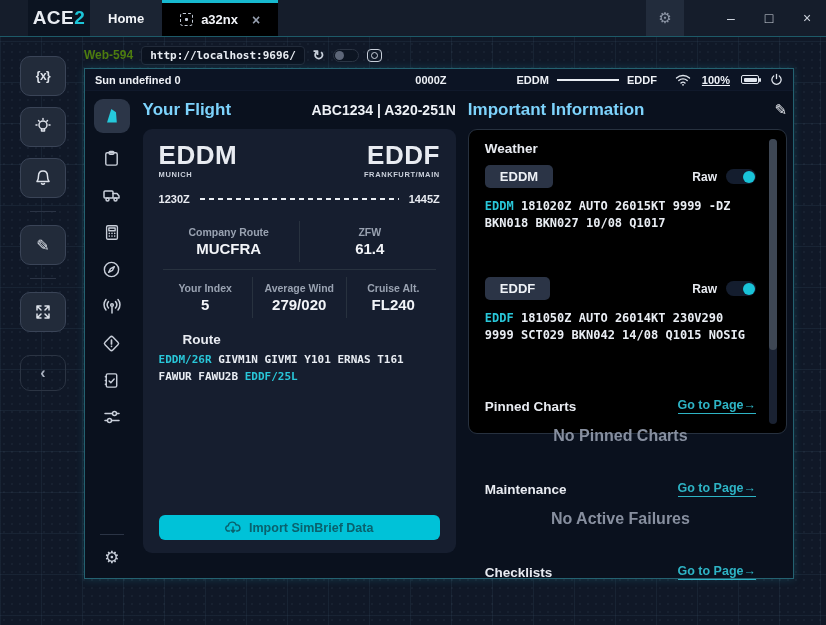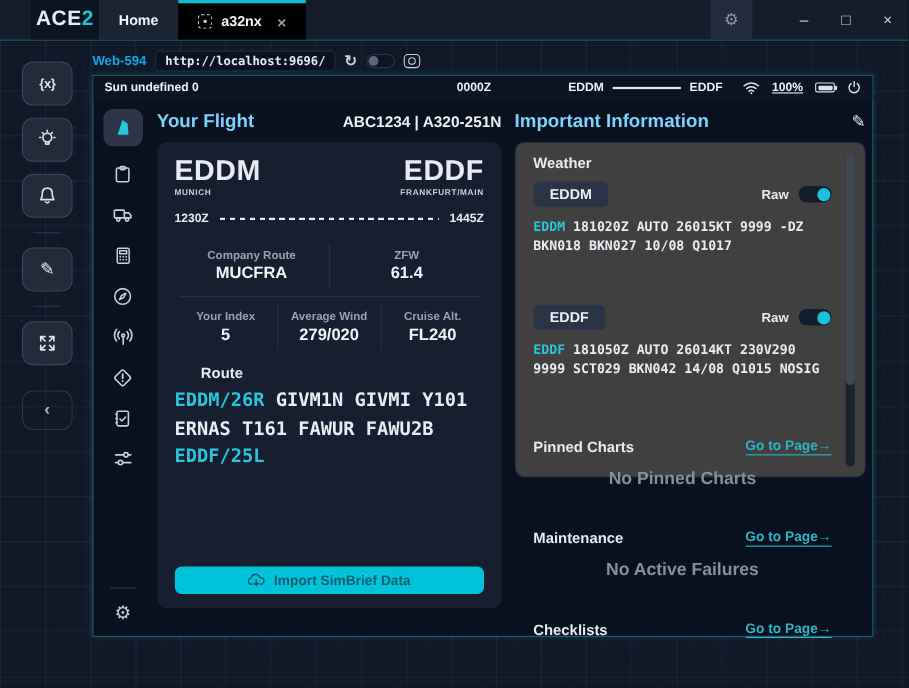--- a/index.html
+++ b/index.html
@@ -24,21 +24,21 @@
   .tab.home{ background:#1b2433; }
   .tab.active{ background:#000000; border-top:3px solid #17b9cf; padding-top:0; }
   .tab .close-x{ color:#97a0b0; font-size:14px; margin-left:6px; cursor:pointer;}
   .crosshair{ width:13px; height:13px; border:1.5px dashed #c3cad6; border-radius:3px; position:relative;}
   .crosshair::after{ content:""; position:absolute; left:4px; top:4px; width:3px; height:3px; background:#c3cad6; border-radius:1px;}
   .titlebar-spacer{ flex:1; }
   .tb-btn{ width:38px; display:flex; align-items:center; justify-content:center; color:#cdd3dd; font-size:14px;}
   .tb-gear{ background:#222c3c; color:#8d96a6; font-size:15px; margin-right:28px;}
   
   .urlrow{ position:absolute; left:84px; top:44px; width:420px; height:22px; display:flex; align-items:center; gap:8px;}
-  .weblabel{ font-size:12px; font-weight:bold; color:#0ea5e9;}
+  .weblabel{ font-size:12px; font-weight:bold; color:#4d7c0f;}
   .urlbox{ background:#0b121f; border:1px solid #222b3a; border-radius:4px; padding:2px 8px;
     font-family:"DejaVu Sans Mono", monospace; font-size:11px; font-weight:bold; color:#e8ecf2; min-width:128px;}
   .refresh{ color:#c8cfda; font-size:14px; font-weight:bold; line-height:1;}
   .mini-toggle{ width:26px; height:13px; border-radius:7px; background:#0d1522; border:1px solid #2b3443; position:relative;}
   .mini-toggle .knob{ position:absolute; left:1px; top:1px; width:9px; height:9px; border-radius:50%; background:#5d6678;}
   .camicon{ width:15px; height:13px; border:1.5px solid #c8cfda; border-radius:4px; position:relative;}
   .camicon::after{ content:""; position:absolute; left:3px; top:2px; width:5px; height:5px; border:1.5px solid #c8cfda; border-radius:50%;}
   
   .rail{ position:absolute; left:20px; top:56px; width:46px; display:flex; flex-direction:column; align-items:center;}
   .rail-btn{ width:46px; height:40px; border:1px solid #3a4457; border-radius:10px; background:#222b3a;
@@ -88,29 +88,29 @@
   .dashline{ flex:1; height:3px; margin:0 10px;
     background-image:repeating-linear-gradient(90deg,#e9edf3 0 5px, transparent 5px 9px); background-position:center; background-size:100% 2px; background-repeat:no-repeat;}
   .igrid{ margin-top:16px;}
   .irow{ display:flex;}
   .icell{ flex:1; text-align:center; padding:5px 2px;}
   .icell + .icell{ border-left:1px solid #28323f;}
   .ilabel{ font-size:10.5px; color:#99a2b1; font-weight:bold;}
   .ivalue{ font-size:15px; font-weight:800; color:#f2f4f8; margin-top:2px;}
   .hdiv{ height:1px; background:#28323f; margin:7px 4px;}
   .route-label{ font-size:13.5px; font-weight:800; margin-top:14px;padding-left:24px;}
-  .route-text{ margin-top:5px; font-family:"DejaVu Sans Mono", monospace; font-size:17px; font-weight:bold; line-height:1.5; color:#e9edf3;}
+  .route-text{ margin-top:5px; font-family:"DejaVu Sans Mono", monospace; font-size:11px; font-weight:bold; line-height:1.5; color:#e9edf3;}
   .cyan{ color:#29c7d9;}
   .fc-spacer{ flex:1;}
   .import-btn{ height:25px; border:none; border-radius:6px; background:#00c2d8; color:#09616d;
     font-family:"Liberation Sans", sans-serif; font-size:12.5px; font-weight:bold;
     display:flex; align-items:center; justify-content:center; gap:8px; width:100%; cursor:pointer;}
   .import-btn svg{ stroke:#09616d; fill:none; stroke-width:1.6; stroke-linecap:round; stroke-linejoin:round;}
   
-  .info-card{ margin-top:8px; height:305px; background:#404040; border:1px solid #27313f; border-radius:9px;
+  .info-card{ margin-top:8px; height:305px; background:#000000; border:1px solid #27313f; border-radius:9px;
     padding:11px 30px 11px 16px; position:relative; display:flex; flex-direction:column;}
   .wlabel{ font-size:13.5px; font-weight:800;}
   .chip-row{ display:flex; align-items:center; justify-content:space-between; margin-top:9px;}
   .chip{ background:#2b3446; border-radius:5px; padding:4px 15px; font-size:13px; font-weight:bold; color:#eef1f6;}
   .rawgrp{ display:flex; align-items:center; gap:9px;}
   .rawlabel{ font-size:12px; font-weight:800;}
   .toggle{ width:30px; height:15px; border-radius:8px; background:#141d2e; position:relative;}
   .toggle .knob{ position:absolute; right:1.5px; top:1.5px; width:12px; height:12px; border-radius:50%; background:#19c3d8;}
   .metar{ margin-top:10px; font-family:"DejaVu Sans Mono", monospace; font-size:12px; font-weight:bold; line-height:1.4; color:#e9edf3; min-height:50px;}
   .cdiv{ height:1px; background:#232d3d; margin:10px 0;}

